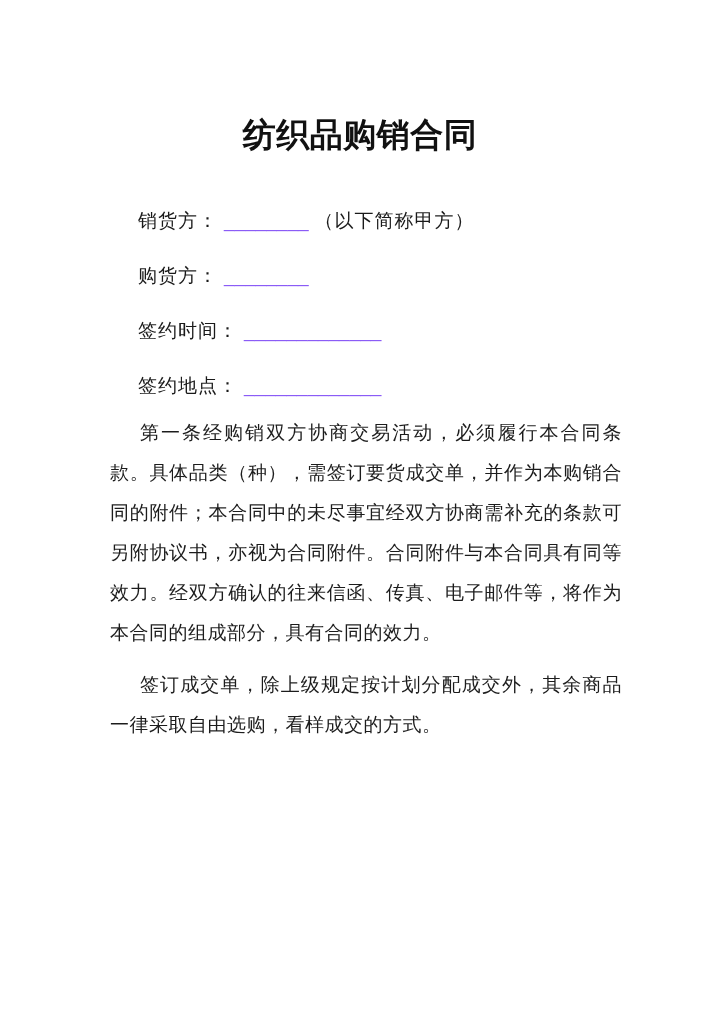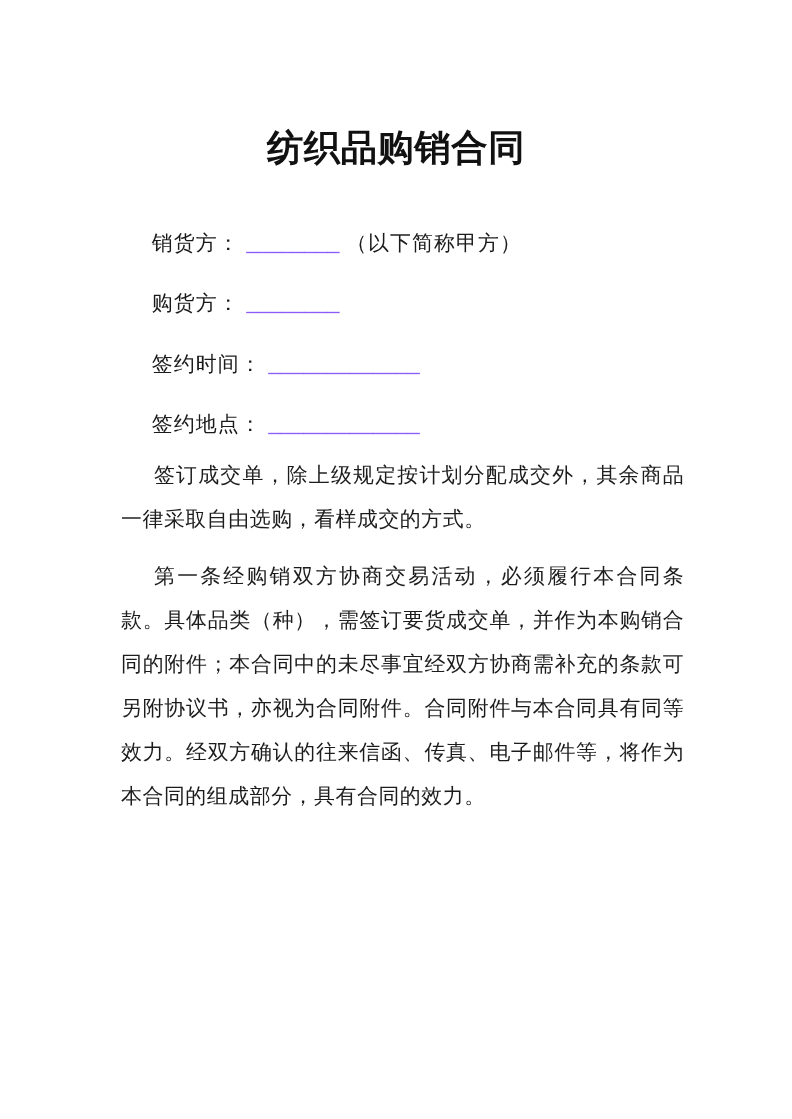--- a/index.html
+++ b/index.html
@@ -101,17 +101,17 @@
 
     <div class="field">
       <span class="label">签约地点：</span>
       <span class="blank">_____________</span>
       <span class="suffix"></span>
     </div>
 
   </div>
 
   <div class="paragraphs">
+    <p>第一条经购销双方协商交易活动，必须履行本合同条款。具体品类（种），需签订要货成交单，并作为本购销合同的附件；本合同中的未尽事宜经双方协商需补充的条款可另附协议书，亦视为合同附件。合同附件与本合同具有同等效力。经双方确认的往来信函、传真、电子邮件等，将作为本合同的组成部分，具有合同的效力。</p>
     <p>签订成交单，除上级规定按计划分配成交外，其余商品一律采取自由选购，看样成交的方式。</p>
-    <p>第一条经购销双方协商交易活动，必须履行本合同条款。具体品类（种），需签订要货成交单，并作为本购销合同的附件；本合同中的未尽事宜经双方协商需补充的条款可另附协议书，亦视为合同附件。合同附件与本合同具有同等效力。经双方确认的往来信函、传真、电子邮件等，将作为本合同的组成部分，具有合同的效力。</p>
   </div>
 
 </div>
 
 </body></html>

